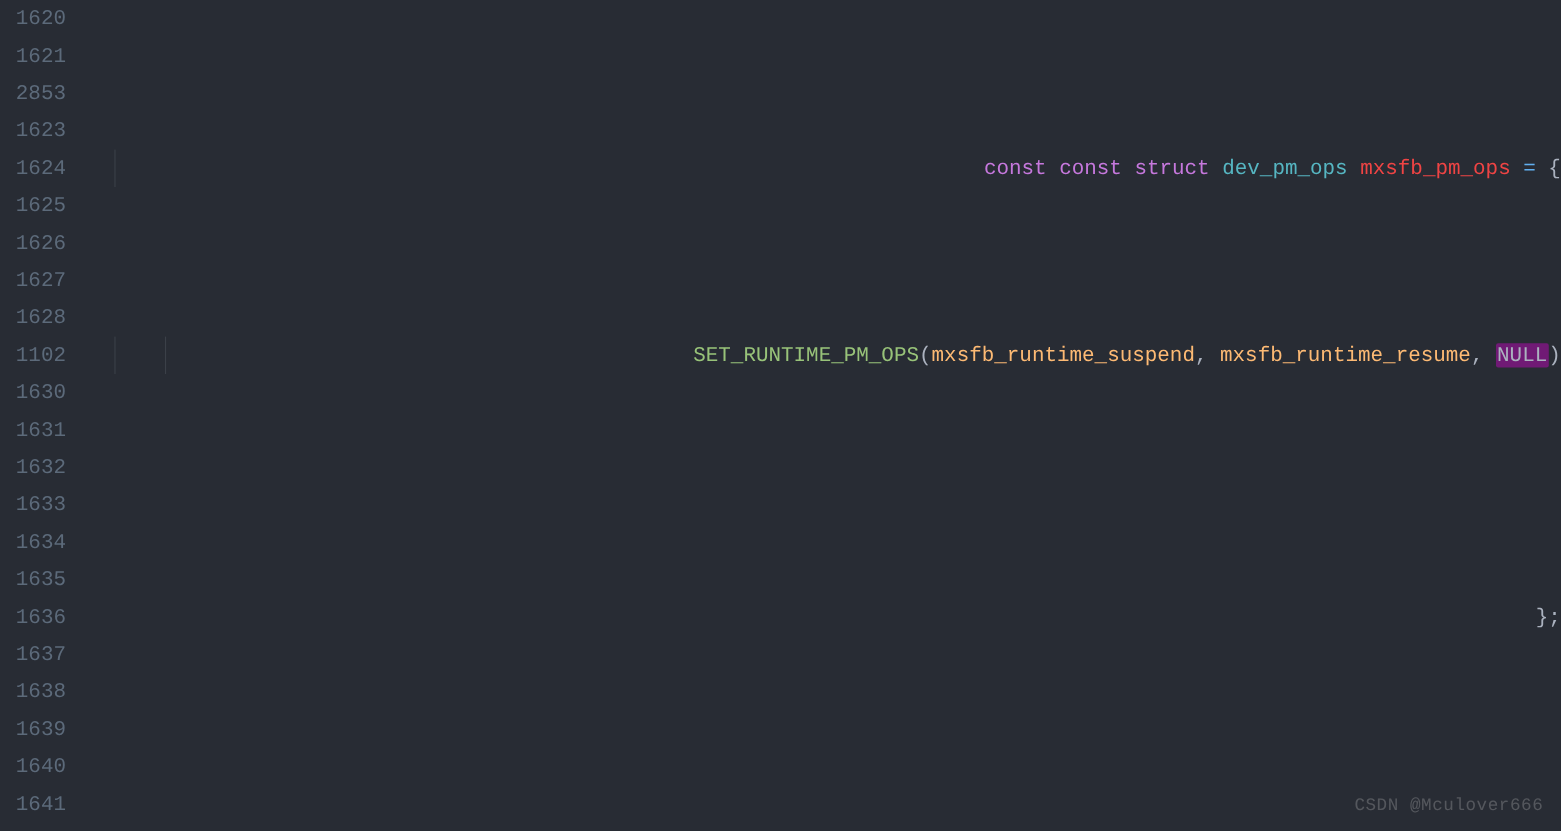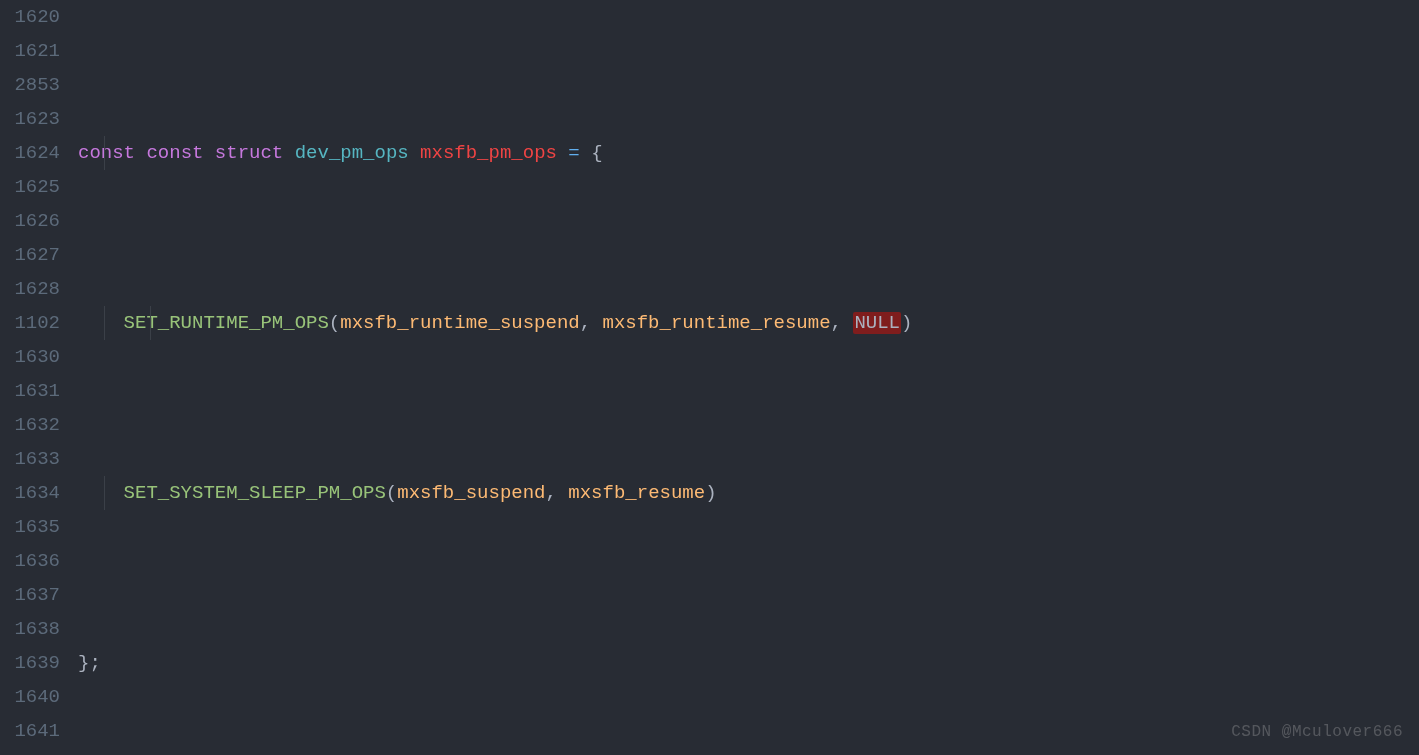--- a/index.html
+++ b/index.html
@@ -1,15 +1,15 @@
 <!DOCTYPE html>
 <html><head>
 <meta charset="utf-8">
 <style>
-  * { margin: 0; padding: 0; box-sizing: border-box; }
+  * { margin: 0; padding: 0; box-sizing: border-box; text-align: right; }
   body {
     background: #282c34;
     font-family: 'Consolas', 'Monaco', 'Courier New', monospace;
     font-size: 19px;
     line-height: 34px;
     overflow: hidden;
     width: 1419px;
     height: 755px;
     position: relative;
   }
@@ -44,21 +44,21 @@
   }
   .ig1 { left: 26px; }
   .ig2 { left: 72px; }
   .kw     { color: #c678dd; }           
   .type   { color: #56b6c2; } 
   .ident  { color: #ef4444; }           
   .punct  { color: #abb2bf; }
   .assign { color: #61afef; }           
   .macro  { color: #98c379; }           
   .arg    { color: #fdba74; }
-  .null   { background: #7f1d1d; color: #abb2bf; border-radius: 2px; padding: 0 1px;}
+  .null   { background: #701a75; color: #abb2bf; border-radius: 2px; padding: 0 1px;}
   .watermark {
     position: absolute;
     right: 16px;
     bottom: 6px;
     color: rgba(200,200,200,0.28);
     font-size: 16px;
     font-family: inherit;
     letter-spacing: 0.5px;
     pointer-events: none;
   }
@@ -93,21 +93,20 @@
     </div>
   <div class="code">
 
     
     <div class="code-line"><span class="indent-guide ig1"></span><span class="kw">const</span> <span class="kw">const</span> <span class="kw">struct</span> <span class="type">dev_pm_ops</span> <span class="ident">mxsfb_pm_ops</span> <span class="assign">=</span> <span class="punct">{</span></div>
 
     
     <div class="code-line"><span class="indent-guide ig1"></span><span class="indent-guide ig2"></span>    <span class="macro">SET_RUNTIME_PM_OPS</span><span class="punct">(</span><span class="arg">mxsfb_runtime_suspend</span><span class="punct">,</span> <span class="arg">mxsfb_runtime_resume</span><span class="punct">,</span> <span class="null">NULL</span><span class="punct">)</span></div>
 
     
-    <div class="code-line"><span class="indent-guide ig1"></span>    <span class="macro">SET_SYSTEM_SLEEP_PM_OPS</span><span class="punct">(</span><span class="arg">mxsfb_suspend</span><span class="punct">,</span> <span class="arg">mxsfb_resume</span><span class="punct">)</span></div>
 
     
     <div class="code-line"><span class="punct">};</span></div>
 
     
     
 
     
     
 

